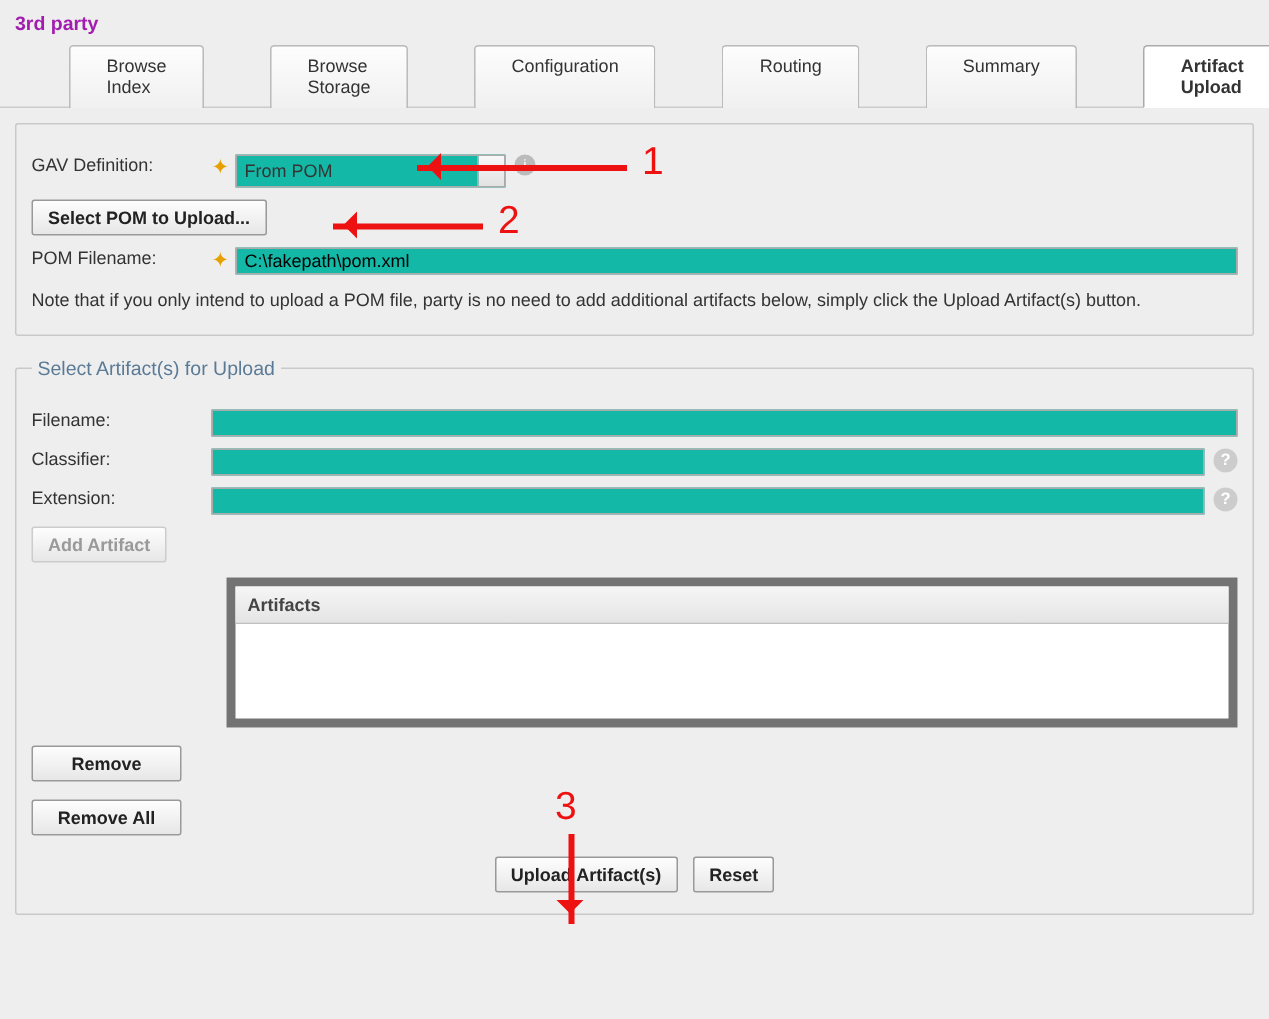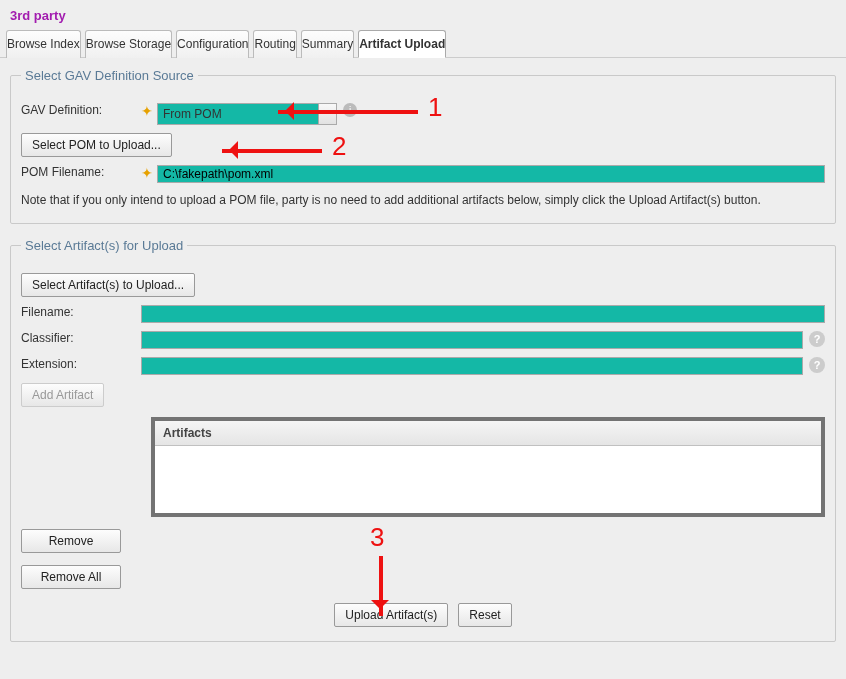--- a/index.html
+++ b/index.html
@@ -18,30 +18,31 @@
     background: #eeeeee;
   }
   .tabs {
     display: flex;
     gap: 4px;
     padding: 0 6px;
     background: #eeeeee;
     border-bottom: 1px solid #ccc;
   }
   .tab {
-    padding: 6px 0;
+    padding: 6px 24px;
     border: 1px solid #bbb;
     border-bottom: none;
     border-radius: 3px 3px 0 0;
     background: linear-gradient(#fdfdfd, #f0f0f0);
     color: #333;
     cursor: pointer;
     font-size: 12px;
     position: relative;
     top: 1px;
+    margin-left: 40px;
   }
   .tab.active {
     background: #fff;
     font-weight: bold;
     border-color: #aaa;
     border-bottom: 1px solid #fff;
   }
   .panel {
     background: #eeeeee;
     padding: 10px;
@@ -100,20 +101,21 @@
     flex: 1;
   }
   .btn {
     border: 1px solid #999;
     background: linear-gradient(#fdfdfd, #e7e7e7);
     padding: 4px 10px;
     font-size: 12px;
     border-radius: 2px;
     cursor: pointer;
     color: #222;
+    font-weight: bold;
   }
   .btn.small { width: 100px; }
   .btn.disabled {
     color: #999;
     border-color: #ccc;
     cursor: default;
   }
   .note {
     color: #333;
     margin-top: 6px;
@@ -136,21 +138,21 @@
     border-radius: 50%;
     background: #bbb;
     color: #fff;
     display: inline-flex;
     align-items: center;
     justify-content: center;
     font-size: 10px;
     margin-left: 6px;
   }
   .artifacts-box {
-    border: 4px solid #737373;
+    border: 6px solid #737373;
     background: #fff;
     margin-top: 10px;
     margin-left: 130px;
     height: 100px;
   }
   .artifacts-header {
     background: linear-gradient(#f5f5f5, #e5e5e5);
     border-bottom: 1px solid #c0c0c0;
     padding: 5px 8px;
     font-weight: bold;
@@ -227,21 +229,20 @@
   <div class="tab">Browse Storage</div>
   <div class="tab">Configuration</div>
   <div class="tab">Routing</div>
   <div class="tab">Summary</div>
   <div class="tab active">Artifact Upload</div>
 </div>
 
 <div class="panel">
 
   <fieldset>
-    <legend>Select GAV Definition Source</legend>
 
     <div class="row">
       <span class="label">GAV Definition:</span>
       <span class="req">✦</span>
       <div class="select">
         <span>From POM</span>
         <span class="select-arrow"></span>
       </div>
       <span class="sel-info-icon">i</span>
     </div>
@@ -255,23 +256,20 @@
       <span class="req">✦</span>
       <input class="input input-wide" value="C:\fakepath\pom.xml" style="">
     </div>
 
     <div class="note">Note that if you only intend to upload a POM file, party is no need to add additional artifacts below, simply click the Upload Artifact(s) button.</div>
   </fieldset>
 
   <fieldset>
     <legend>Select Artifact(s) for Upload</legend>
 
-    <div class="row">
-      <button class="btn">Select Artifact(s) to Upload...</button>
-    </div>
 
     <div class="row">
       <span class="label">Filename:</span>
       <input class="input input-wide" value="" style="">
     </div>
 
     <div class="row">
       <span class="label">Classifier:</span>
       <input class="input input-wide" value="" style="">
       <span class="help-icon">?</span>

